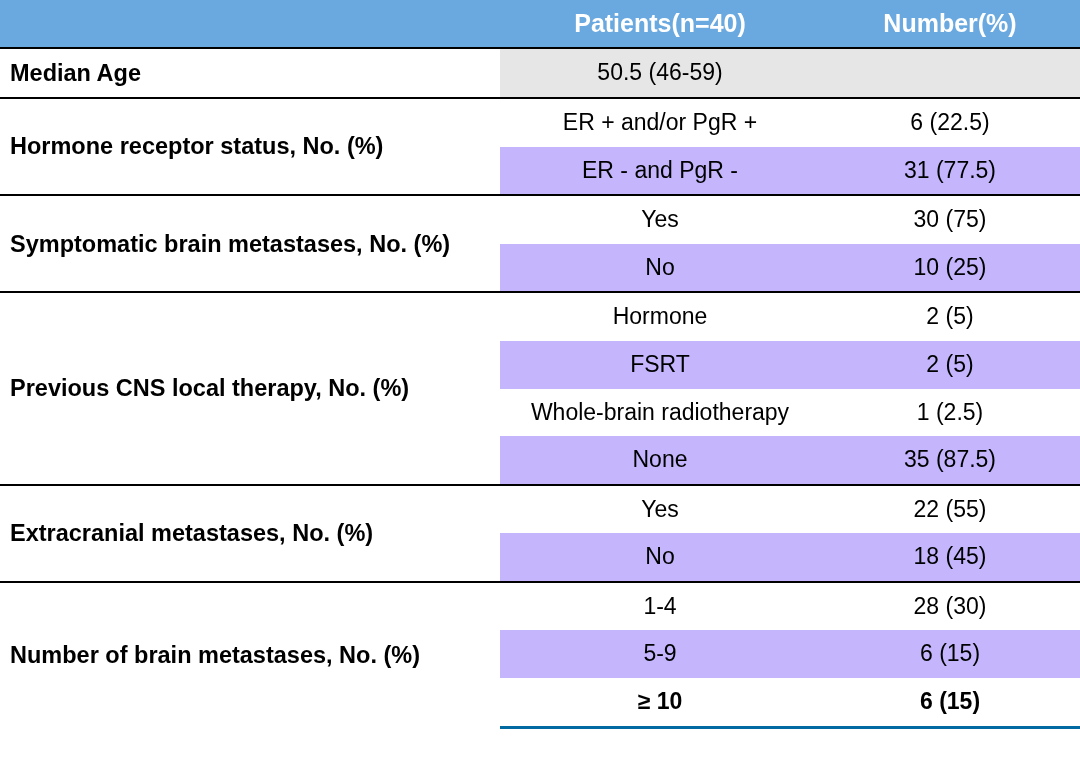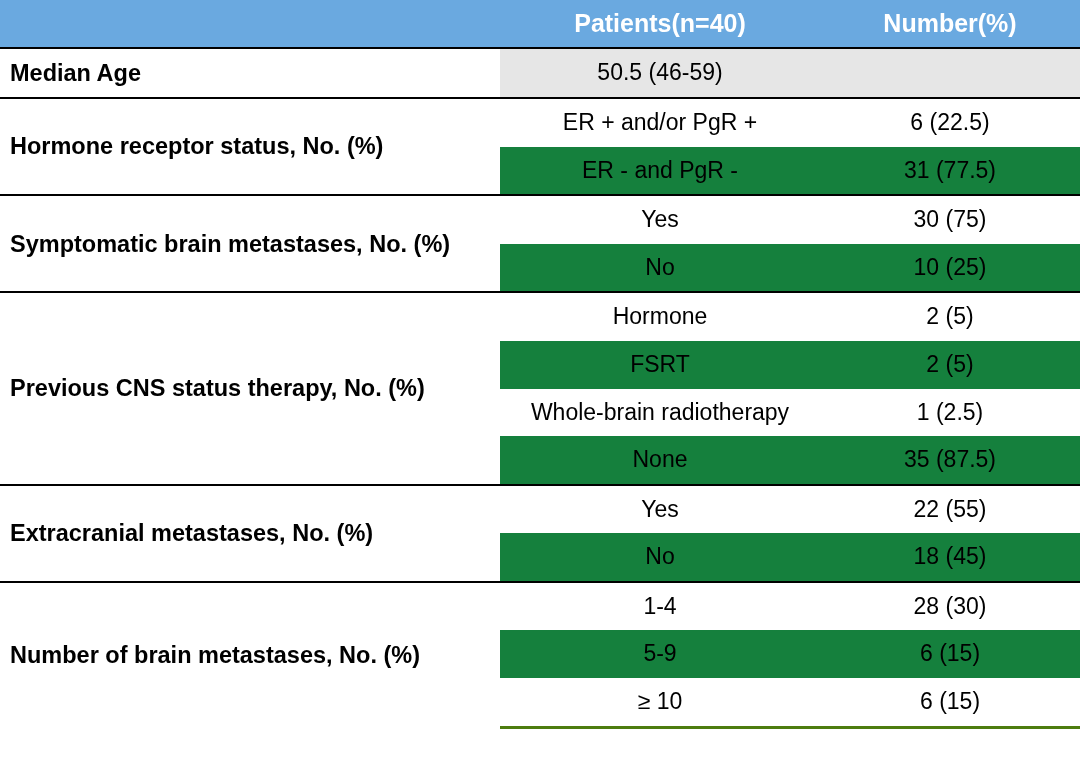--- a/index.html
+++ b/index.html
@@ -58,32 +58,33 @@
     text-align: center;
   }
   td.mid {
     padding-left: 4px;
     padding-right: 4px;
     margin-left: 32px;
   }
 
   
   tr.shade td.mid, tr.shade td.val, tr.shade td.label {
-    background: #15803d;
+    background: #c4b5fd;
   }
   tr.plain td.mid, tr.plain td.val, tr.plain td.label {
     background: #ffffff;
   }
 
   
   tr.group-start > td {
     border-top: 2px solid #000000;
   }
   tr.last-row > td {
-    border-bottom: 3px solid #4d7c0f;
+    border-bottom: 3px solid #0369a1;
+    font-weight: bold;
   }
   thead tr > th {
     border-bottom: none;
   }
   tr.first-body > td {
     border-top: 2px solid #000000;
   }
   .two-line { white-space: normal; }
 </style>
 </head>
@@ -125,21 +126,21 @@
         <td class="label" rowspan="2">Symptomatic brain metastases, No. (%)</td>
         <td class="mid">Yes</td>
         <td class="val">30 (75)</td>
       </tr>
       <tr class="shade">
         <td class="mid">No</td>
         <td class="val">10 (25)</td>
       </tr>
 
       <tr class="plain group-start">
-        <td class="label" rowspan="4">Previous CNS status therapy, No. (%)</td>
+        <td class="label" rowspan="4">Previous CNS local therapy, No. (%)</td>
         <td class="mid">Hormone</td>
         <td class="val">2 (5)</td>
       </tr>
       <tr class="shade">
         <td class="mid">FSRT</td>
         <td class="val">2 (5)</td>
       </tr>
       <tr class="plain">
         <td class="mid two-line">Whole-brain radiotherapy</td>
         <td class="val">1 (2.5)</td>

